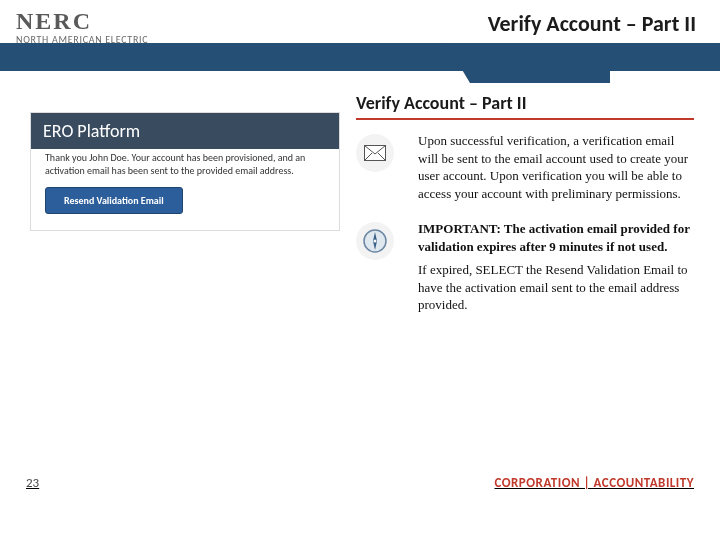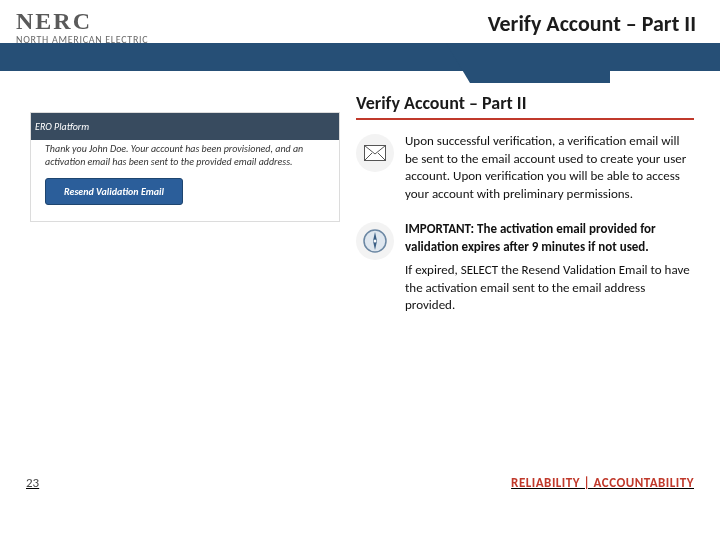--- a/index.html
+++ b/index.html
@@ -10,30 +10,30 @@
   .header-title { position: absolute; top: 10px; right: 24px; font-size: 22px; font-weight: 700; color: #1c1c1c; }
   .logo { position: absolute; left: 16px; top: 8px; width: 180px; }
   .logo-nerc { font-family: Georgia, 'Times New Roman', serif; font-size: 24px; font-weight: 700; letter-spacing: 2px; color: #5a5a5a; }
   .logo-sub { font-size: 10px; letter-spacing: 0.7px; color: #6a6a6a; margin-top: -2px; }
   .tagbox { position: absolute; top: 43px; right: 110px; width: 140px; height: 40px; background: #264f76; }
   .tagbox::after { content: ""; position: absolute; left: -24px; top: 0; width: 0; height: 0; border-top: 0 solid transparent; border-bottom: 40px solid transparent; border-right: 24px solid #264f76; }
 
   .content { position: absolute; top: 92px; left: 0; right: 0; bottom: 36px; }
   .left { position: absolute; left: 30px; top: 20px; width: 310px; }
   .screenshot { border: 1px solid #dcdcdc; background: #fff; }
-  .ero-bar { background: #384b5f; color: #fff; padding: 7px 4px; font-size: 10px; font-style: italic; }
+  .ero-bar { background: #384b5f; color: #fff; padding: 7px 12px; font-size: 18px; }
   .ero-crumb { padding: 10px 14px 4px 14px; font-size: 10px; color: #2b5e9a; }
   .ero-crumb .sep { color: #555; }
   .ero-crumb .current { color: #333; }
-  .ero-body { padding: 2px 14px 16px 14px; font-size: 10px; color: #333; line-height: 1.3; font-style: italic; }
+  .ero-body { padding: 2px 14px 16px 14px; font-size: 10px; color: #333; line-height: 1.3; }
   .ero-btn { display: inline-block; margin-top: 10px; background: #2b5e9a; color: #fff; border-radius: 3px; padding: 6px 18px; font-size: 10px; font-weight: 600; border: 1px solid #1e456f; }
 
   .right { position: absolute; left: 356px; top: 0; width: 338px; }
   .right h2 { font-size: 18px; font-weight: 700; color: #1a1a1a; border-bottom: 2px solid #c0392b; padding-bottom: 4px; margin-bottom: 12px; }
-  .block { display: flex; gap: 11px; margin-bottom: 18px; }
+  .block { display: flex; gap: 24px; margin-bottom: 18px; font-family: Liberation Serif, serif; }
   .icon-box { flex: 0 0 38px; height: 38px; border-radius: 50%; background: #f3f3f3; display: flex; align-items: center; justify-content: center; margin-top: 2px; }
   .txt { font-size: 13px; line-height: 1.35; color: #111; }
   .txt .bold { font-weight: 700; }
   .footer { position: absolute; left: 0; right: 0; bottom: 10px; display: flex; justify-content: space-between; padding: 0 26px; font-size: 13px; text-decoration: underline; }
   .footer .tag { color: #c0392b; font-weight: 700; letter-spacing: 0.5px; }
   .footer .pg { color: #444; }
 </style>
 </head>
 <body>
 
@@ -88,16 +88,16 @@
           </div>
           <div style="height:6px"></div>
           <div>If expired, SELECT the Resend Validation Email to have the activation email sent to the email address provided.</div>
         </div>
       </div>
     </div>
   </div>
 
   <div class="footer">
     <span class="pg">23</span>
-    <span class="tag">RELIABILITY | ACCOUNTABILITY</span>
+    <span class="tag">CORPORATION | ACCOUNTABILITY</span>
   </div>
 
 </div>
 
 </body></html>

